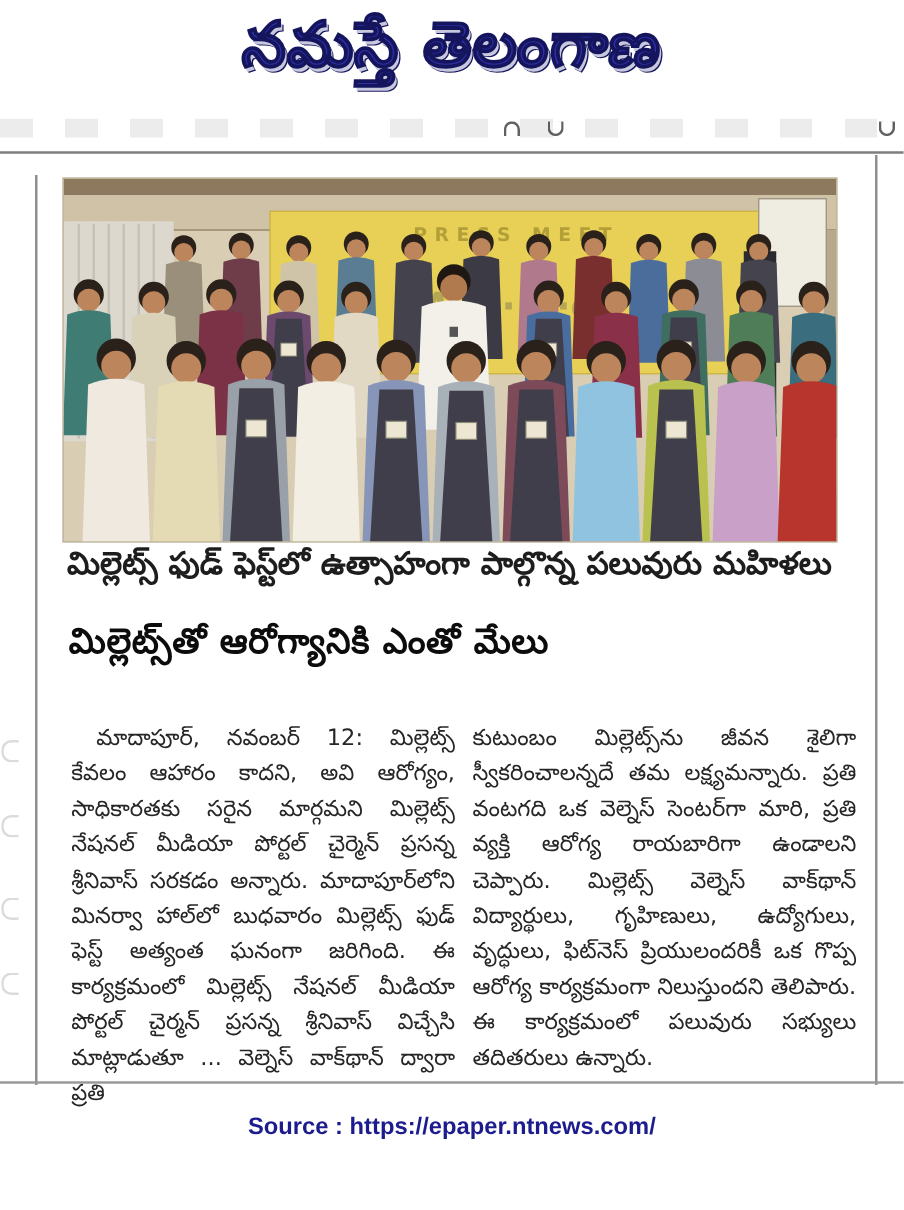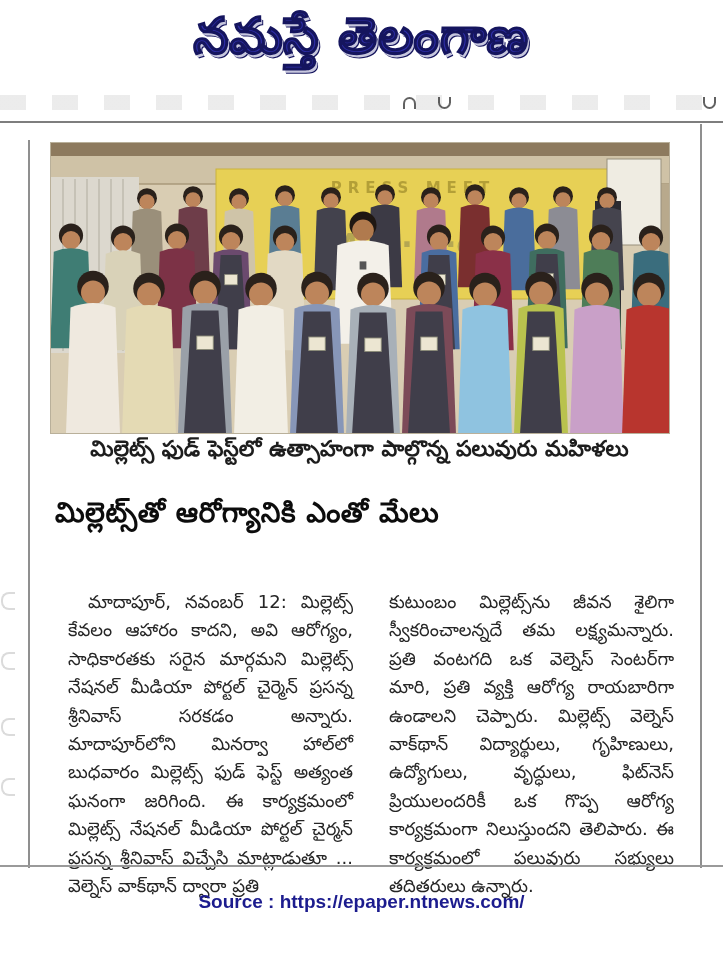--- a/index.html
+++ b/index.html
@@ -42,38 +42,38 @@
     border:2px solid #9a9a9a;border-right:none;border-radius:8px 0 0 8px;opacity:.35;}
   
   .photo-frame{
     position:absolute;left:50px;top:142px;width:618px;height:290px;
     border:1px solid #b9b09a;box-sizing:content-box;background:#d9cdb3;
   }
   .photo-frame svg{display:block;}
   
   .caption{
     position:absolute;left:50px;top:436px;width:619px;
-    text-align:center;font-size:22px;font-weight:bold;color:#1d1d1d;
+    text-align:center;font-size:25px;font-weight:bold;color:#1d1d1d;
     white-space:nowrap;
   }
   .headline{
     position:absolute;left:55px;top:496px;width:640px;
     font-size:28px;font-weight:bold;color:#0c0c0c;
     white-space:nowrap;letter-spacing:0.5px;
   }
   
   .bodycols{
     position:absolute;left:57px;top:577px;width:628px;
     display:flex;gap:14px;
   }
   .col{
     width:307px;font-size:18px;line-height:28.4px;color:#262626;
     text-align:justify;
   }
-  .col p{margin:11px;}
+  .col p{margin:0;}
   .col.first p{text-indent:20px;}
   
   .footer{
     position:absolute;top:889px;left:0;width:100%;text-align:center;
     font-weight:bold;font-family:"Liberation Sans", sans-serif;
   }
   .footer .l1{font-size:19px;color:#1b1b70;line-height:26px;}
   .footer .l2{font-size:19px;color:#1c1c8e;line-height:26px;}
 </style>
 </head>

